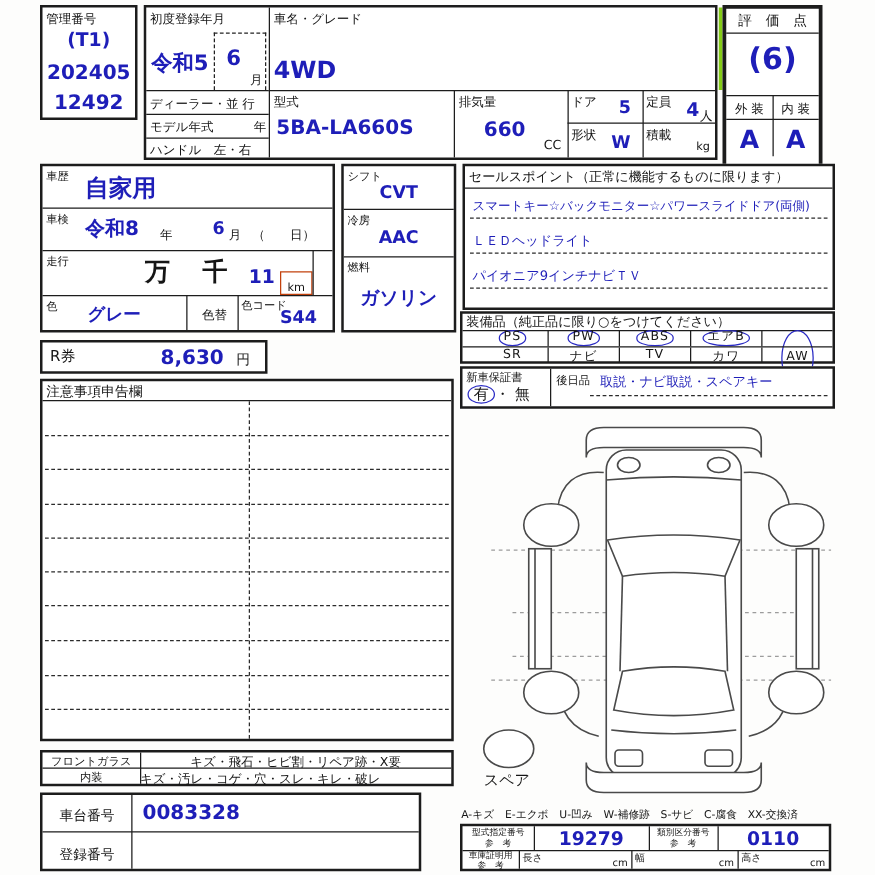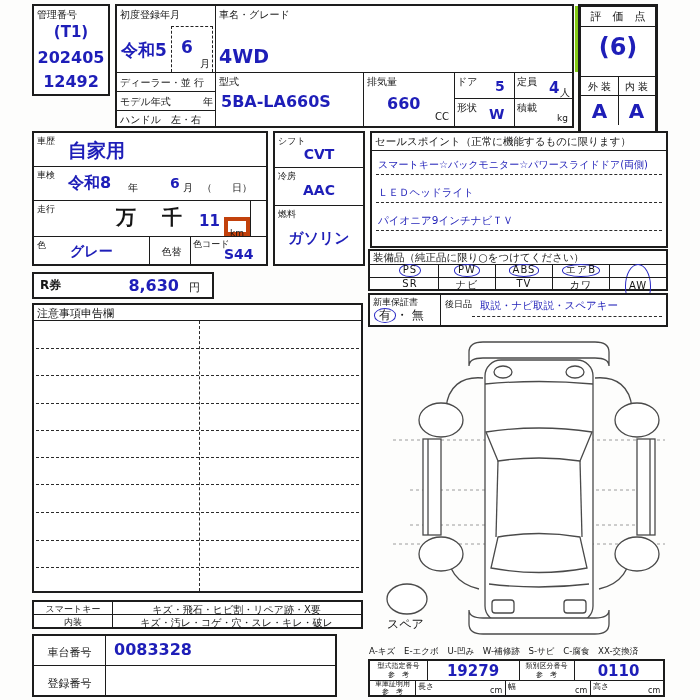--- a/index.html
+++ b/index.html
@@ -113,21 +113,21 @@
   <span class="abs lab" style="left:94px; top:48px;">年</span>
   <span class="abs val" style="left:136px; top:42px; font-size:14px;">6</span>
   <span class="abs lab" style="left:149px; top:48px;">月</span>
   <span class="abs lab" style="left:168px; top:48px;">（　　日）</span>
   <div class="hline" style="left:0; top:67px; width:232px;"></div>
 
   <span class="abs lab9" style="left:3px; top:70px;">走行</span>
   <span class="abs blk" style="left:82px; top:71px; font-size:20px;">万</span>
   <span class="abs blk" style="left:128px; top:71px; font-size:20px;">千</span>
   <span class="abs val" style="left:165px; top:79px; font-size:15px;">11</span>
-  <div class="abs" style="left:190px; top:84px; width:26px; height:19px; border:4px solid #c2410c; text-align:center;">
+  <div class="abs" style="left:190px; top:84px; width:26px; height:19px; border:1px solid #c2410c; text-align:center;">
     <span class="lab9" style="line-height:17px;">km</span>
   </div>
   <div class="vline" style="left:216px; top:67px; height:36px;"></div>
   <div class="hline" style="left:0; top:103px; width:232px;"></div>
 
   <span class="abs lab9" style="left:3px; top:106px;">色</span>
   <span class="abs val" style="left:36px; top:110px; font-size:14px;">グレー</span>
   <div class="vline" style="left:115px; top:103px; height:28px;"></div>
   <span class="abs lab" style="left:119px; width:37px; top:112px; text-align:center;">色替</span>
   <div class="vline" style="left:156px; top:103px; height:28px;"></div>
@@ -183,21 +183,21 @@
   <span class="abs" style="left:4px; top:12px; font-size:12px;">
     <span class="circ" style="border-width:1.5px; padding:0 4px;"><span>有</span></span><span>・</span>
     <span class="blk" style="font-weight:normal;">無</span>
   </span>
   <span class="abs lab9" style="left:75px; top:3px;">後日品</span>
   <span class="abs val" style="left:110px; top:4px; font-size:10.5px; font-weight:normal;">取説・ナビ取説・スペアキー</span>
   <div class="dashline" style="left:102px; top:21px; width:190px;"></div>
 </div>
 
 <div class="box" style="left:32px; top:272px; width:182px; height:27px;">
-  <span class="abs blk" style="left:6px; top:3px; font-size:12px; font-weight:bold;">R券</span>
+  <span class="abs blk" style="left:6px; top:3px; font-size:12px; font-weight:normal;">R券</span>
   <span class="abs val" style="left:60px; width:85px; top:2px; text-align:right; font-size:16px;">8,630</span>
   <span class="abs lab" style="left:155px; top:6px; font-size:11px;">円</span>
 </div>
 
 <div class="box" style="left:32px; top:303px; width:331px; height:290px;">
   <span class="abs blk" style="left:3px; top:1px; font-size:11px; font-weight:normal;">注意事項申告欄</span>
   <div class="hline" style="left:0; top:15px; width:327px;"></div>
   <div class="abs" style="left:165px; top:16px; bottom:0; border-left:1px dashed #2b2b2b;"></div>
   <div class="dashline" style="left:2px; top:43px;  width:323px;"></div>
   <div class="dashline" style="left:2px; top:70px;  width:323px;"></div>
@@ -206,24 +206,24 @@
   <div class="dashline" style="left:2px; top:152px; width:323px;"></div>
   <div class="dashline" style="left:2px; top:179px; width:323px;"></div>
   <div class="dashline" style="left:2px; top:207px; width:323px;"></div>
   <div class="dashline" style="left:2px; top:235px; width:323px;"></div>
   <div class="dashline" style="left:2px; top:262px; width:323px;"></div>
 </div>
 
 <div class="box" style="left:32px; top:600px; width:331px; height:29px;">
   <div class="vline" style="left:78px; top:0; height:25px;"></div>
   <div class="hline" style="left:0; top:12px; width:327px;"></div>
-  <span class="abs lab9" style="left:0; width:78px; top:1px; text-align:center;">スマートキー</span>
+  <span class="abs lab9" style="left:0; width:78px; top:1px; text-align:center;">フロントガラス</span>
   <span class="abs lab" style="left:78px; right:0; top:1px; text-align:center;">キズ・飛石・ヒビ割・リペア跡・X要</span>
   <span class="abs lab9" style="left:0; width:78px; top:14px; text-align:center;">内装</span>
-  <span class="abs lab" style="left:78px; right:0; top:14px; text-align:center;">キズ・汚レ・コゲ・穴・スレ・キレ・破レ</span>
+  <span class="abs lab" style="left:78px; right:0; top:14px; ">キズ・汚レ・コゲ・穴・スレ・キレ・破レ</span>
 </div>
 
 <div class="box" style="left:32px; top:634px; width:305px; height:63px;">
   <div class="vline" style="left:71px; top:0; height:59px;"></div>
   <div class="hline" style="left:0; top:29px; width:301px;"></div>
   <span class="abs lab" style="left:0; width:71px; top:9px; text-align:center; font-size:11px;">車台番号</span>
   <span class="abs val" style="left:80px; top:4px; font-size:16px;">0083328</span>
   <span class="abs lab" style="left:0; width:71px; top:40px; text-align:center; font-size:11px;">登録番号</span>
 </div>
 

